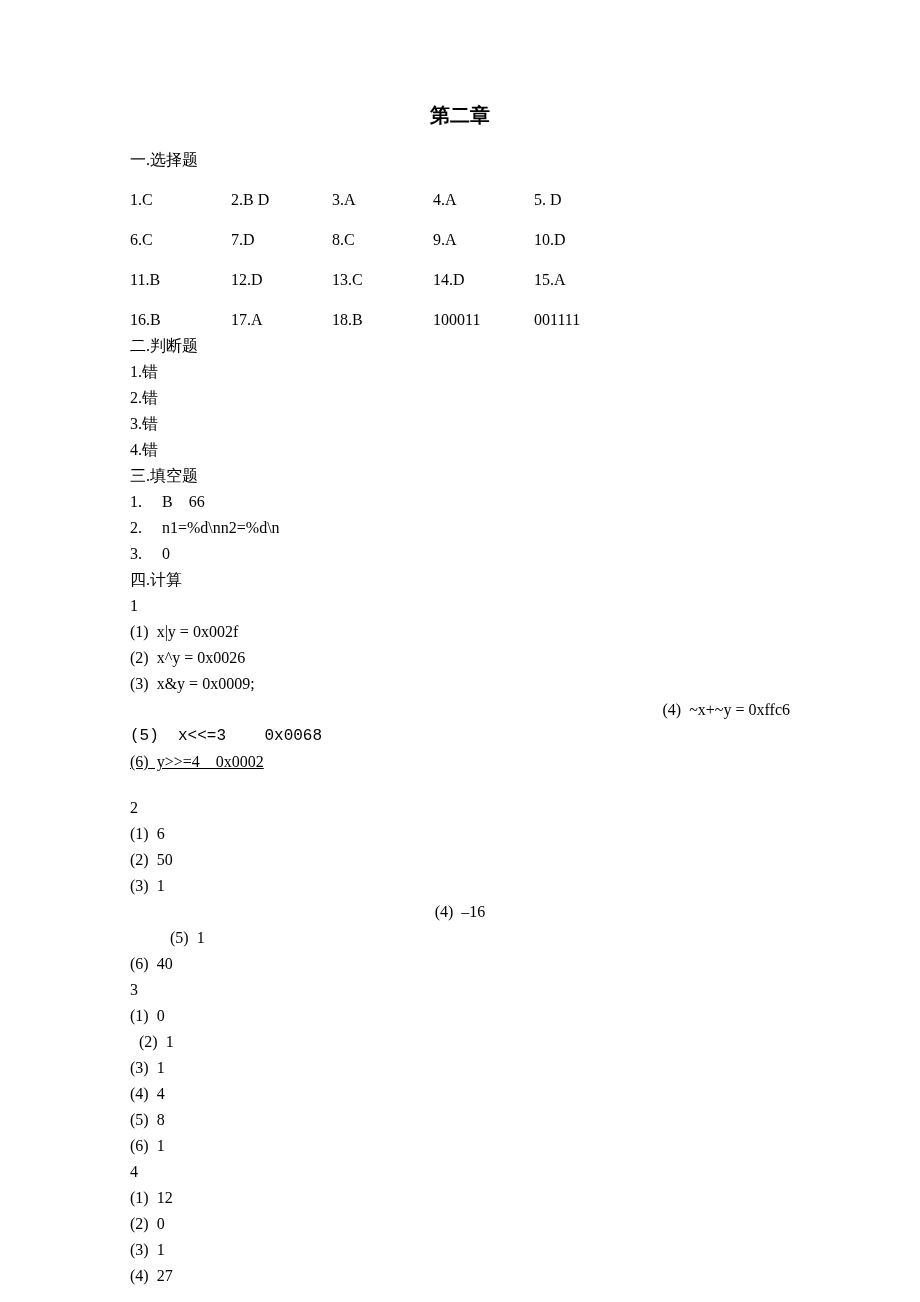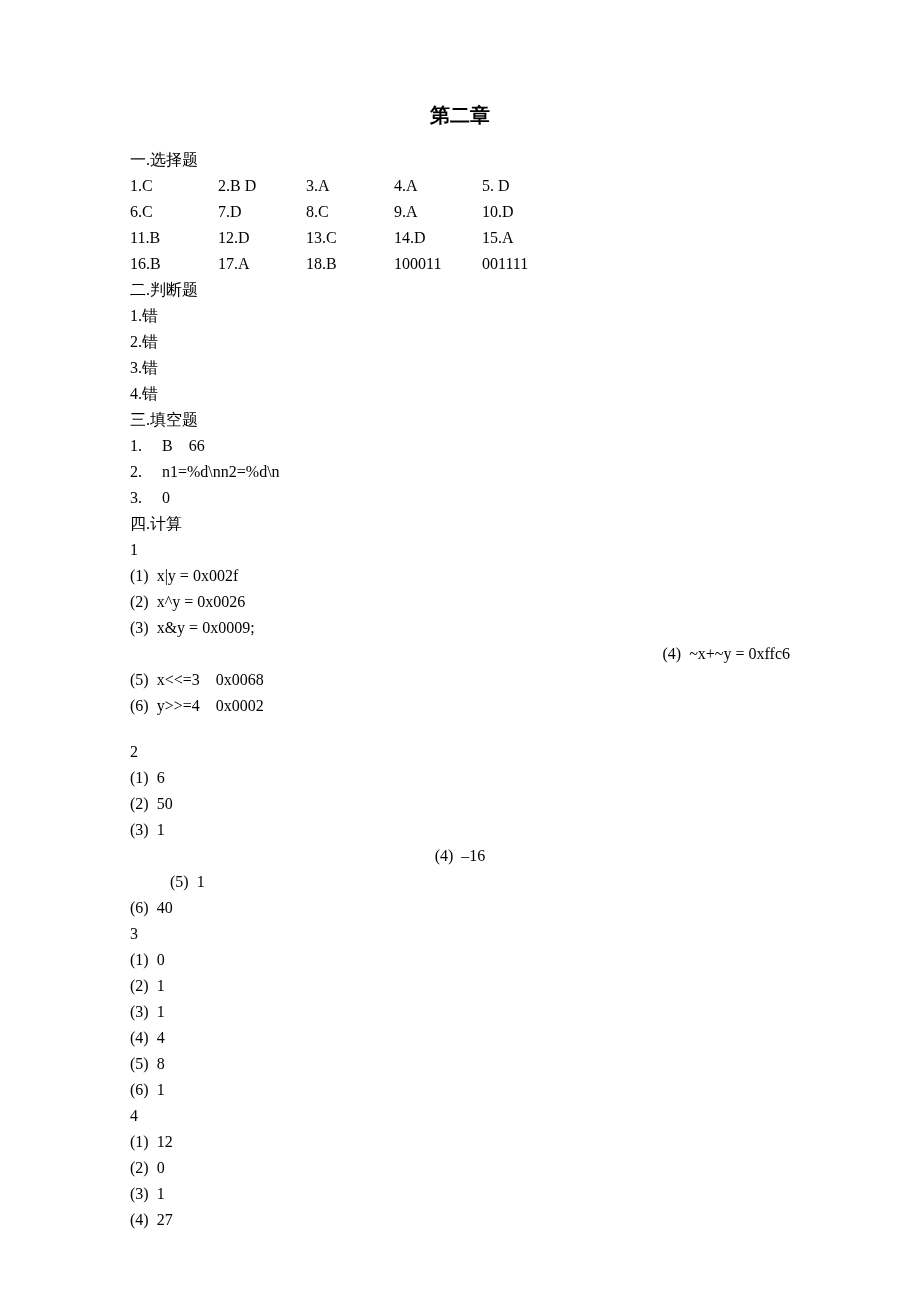--- a/index.html
+++ b/index.html
@@ -23,21 +23,22 @@
       font-weight: bold;
       margin-bottom: 18px;
       font-family: "SimSun", "宋体", serif;
     }
     .section-heading {
       font-size: 16px;
       margin-top: 12px;
     }
     .answer-row {
       display: flex;
-      margin-top: 2px;
+      margin-top: 16px;
+      gap: 13px;
     }
     .answer-cell {
       width: 88px;
       white-space: nowrap;
     }
     .line {
       margin-top: 2px;
     }
     .spacer {
       height: 20px;
@@ -89,36 +90,36 @@
 <div class="line" style="white-space: pre;">2.     n1=%d\nn2=%d\n</div>
 <div class="line" style="white-space: pre;">3.     0</div>
 
 <div class="section-heading line">四.计算</div>
 
 <div class="line">1</div>
 <div class="line" style="white-space: pre;">(1)  x|y = 0x002f</div>
 <div class="line" style="white-space: pre;">(2)  x^y = 0x0026</div>
 <div class="line" style="white-space: pre;">(3)  x&amp;y = 0x0009;</div>
 <div class="line" style="white-space: pre; text-align: right;">(4)  ~x+~y = 0xffc6</div>
-<div class="line" style="white-space: pre;">(5)  x&lt;&lt;=3    0x0068</div>
-<div class="line" style="white-space: pre;">(6)  y&gt;&gt;=4    0x0002</div>
+<div class="line" style="white-space: pre; font-family: Liberation Mono, monospace;">(5)  x&lt;&lt;=3    0x0068</div>
+<div class="line" style="white-space: pre; text-decoration: underline;">(6)  y&gt;&gt;=4    0x0002</div>
 
 <div class="spacer"></div>
 
 <div class="line">2</div>
 <div class="line" style="white-space: pre;">(1)  6</div>
 <div class="line" style="white-space: pre;">(2)  50</div>
 <div class="line" style="white-space: pre;">(3)  1</div>
 <div class="line" style="white-space: pre; text-align: center;">(4)  –16</div>
 <div class="line" style="white-space: pre; margin-left: 40px;">(5)  1</div>
 <div class="line" style="white-space: pre;">(6)  40</div>
 
 <div class="line">3</div>
 <div class="line" style="white-space: pre;">(1)  0</div>
-<div class="line" style="white-space: pre;">(2)  1</div>
+<div class="line" style="white-space: pre; margin-left: 9px;">(2)  1</div>
 <div class="line" style="white-space: pre;">(3)  1</div>
 <div class="line" style="white-space: pre;">(4)  4</div>
 <div class="line" style="white-space: pre;">(5)  8</div>
 <div class="line" style="white-space: pre;">(6)  1</div>
 
 <div class="line">4</div>
 <div class="line" style="white-space: pre;">(1)  12</div>
 <div class="line" style="white-space: pre;">(2)  0</div>
 <div class="line" style="white-space: pre;">(3)  1</div>
 <div class="line" style="white-space: pre;">(4)  27</div>

